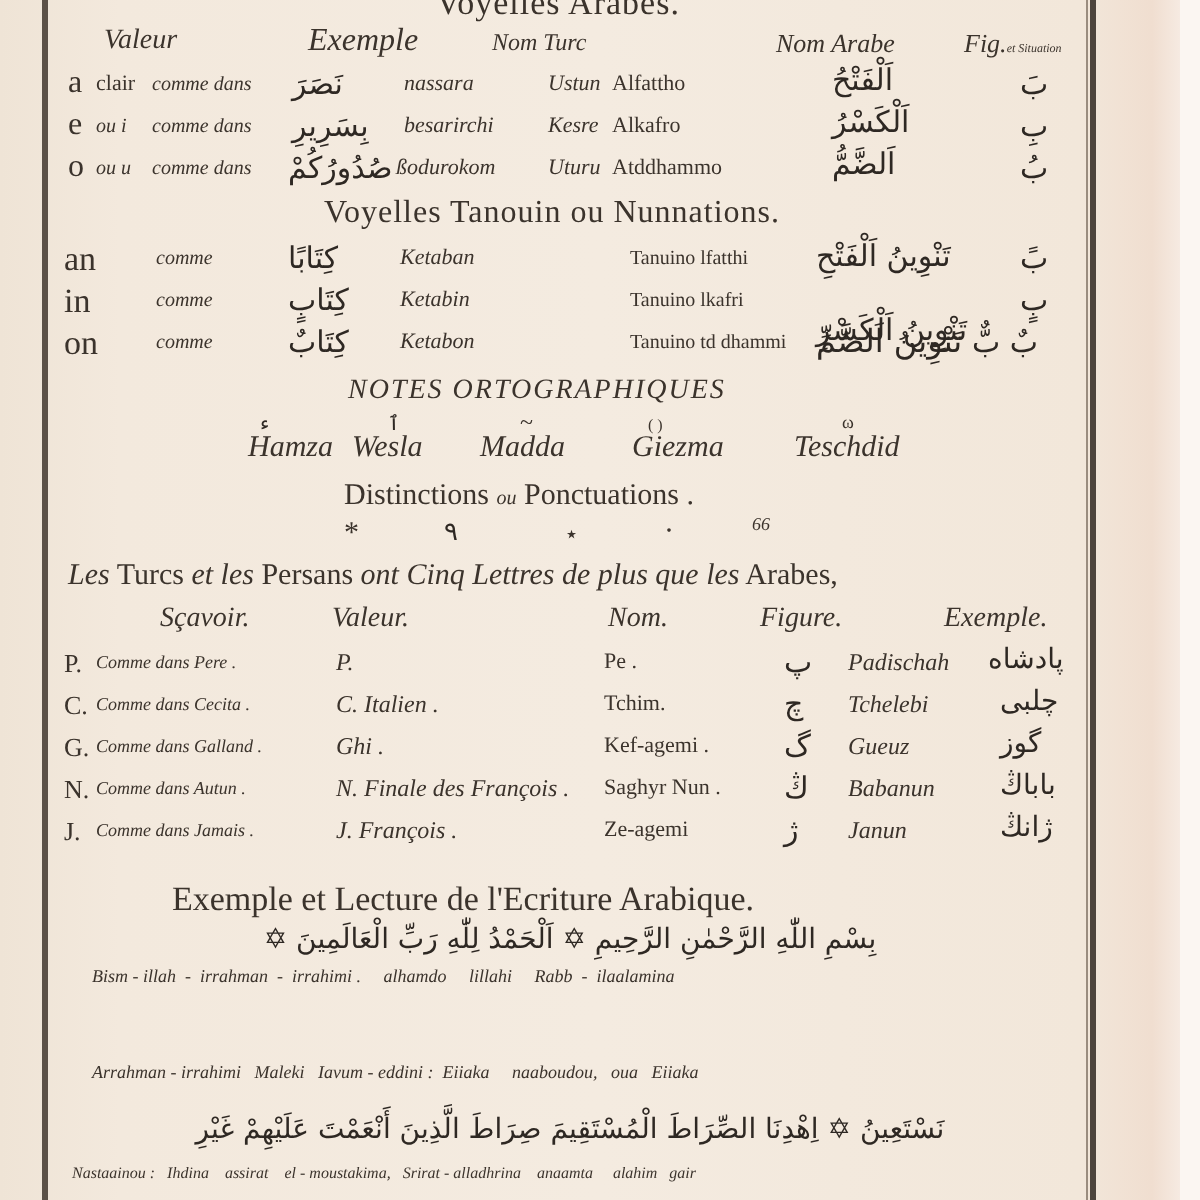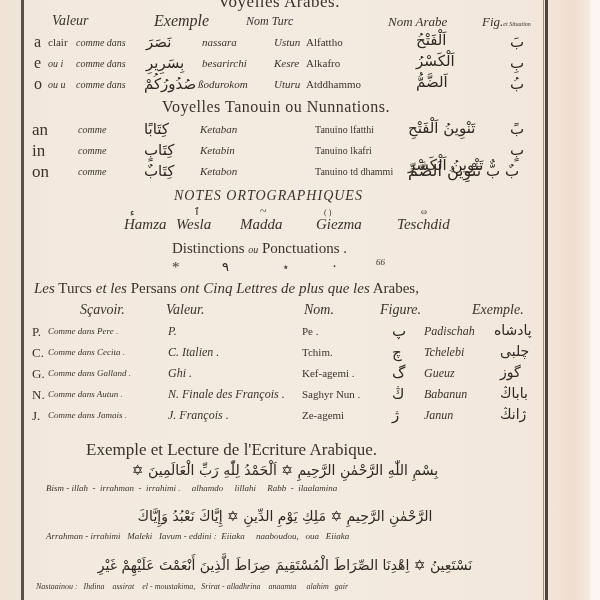--- a/index.html
+++ b/index.html
@@ -190,18 +190,17 @@
     <span class="abs ar" style="left:366px; top:-2px; font-size:15px;">ژ</span>
     <span class="abs it" style="left:398px; top:0; font-size:12px;">Janun</span>
     <span class="abs ar" style="left:474px; top:-2px; font-size:14px;">ژانڭ</span>
   </div>
 
   <div class="abs ar" style="left:24px; top:462px; width:470px; font-size:14px; text-align:center; direction:rtl;">بِسْمِ اللّٰهِ الرَّحْمٰنِ الرَّحِيمِ ✡ اَلْحَمْدُ لِلّٰهِ رَبِّ الْعَالَمِينَ ✡</div>
 
   <div class="abs" style="left:60px; top:440px; font-size:17px;">Exemple et Lecture de l'Ecriture Arabique.</div>
   <div class="abs it" style="left:20px; top:483px; font-size:9px; white-space:pre;">Bism - illah  -  irrahman  -  irrahimi .     alhamdo     lillahi     Rabb  -  ilaalamina</div>
 
-  <div class="abs ar" style="left:24px; top:508px; width:470px; font-size:14px; text-align:center; direction:rtl;">الرَّحْمٰنِ الرَّحِيمِ ✡ مَلِكِ يَوْمِ الدِّينِ ✡ إِيَّاكَ نَعْبُدُ وَإِيَّاكَ</div>
   <div class="abs ar" style="left:24px; top:557px; width:470px; font-size:14px; text-align:center; direction:rtl;">نَسْتَعِينُ ✡ اِهْدِنَا الصِّرَاطَ الْمُسْتَقِيمَ صِرَاطَ الَّذِينَ أَنْعَمْتَ عَلَيْهِمْ غَيْرِ</div>
 
   <div class="abs it" style="left:20px; top:531px; font-size:9px; white-space:pre;">Arrahman - irrahimi   Maleki   Iavum - eddini :  Eiiaka     naaboudou,   oua   Eiiaka</div>
   <div class="abs it" style="left:10px; top:582px; font-size:8px; white-space:pre;">Nastaainou :   Ihdina    assirat    el - moustakima,   Srirat - alladhrina    anaamta     alahim   gair</div>
 </div>
 
 </body></html>

